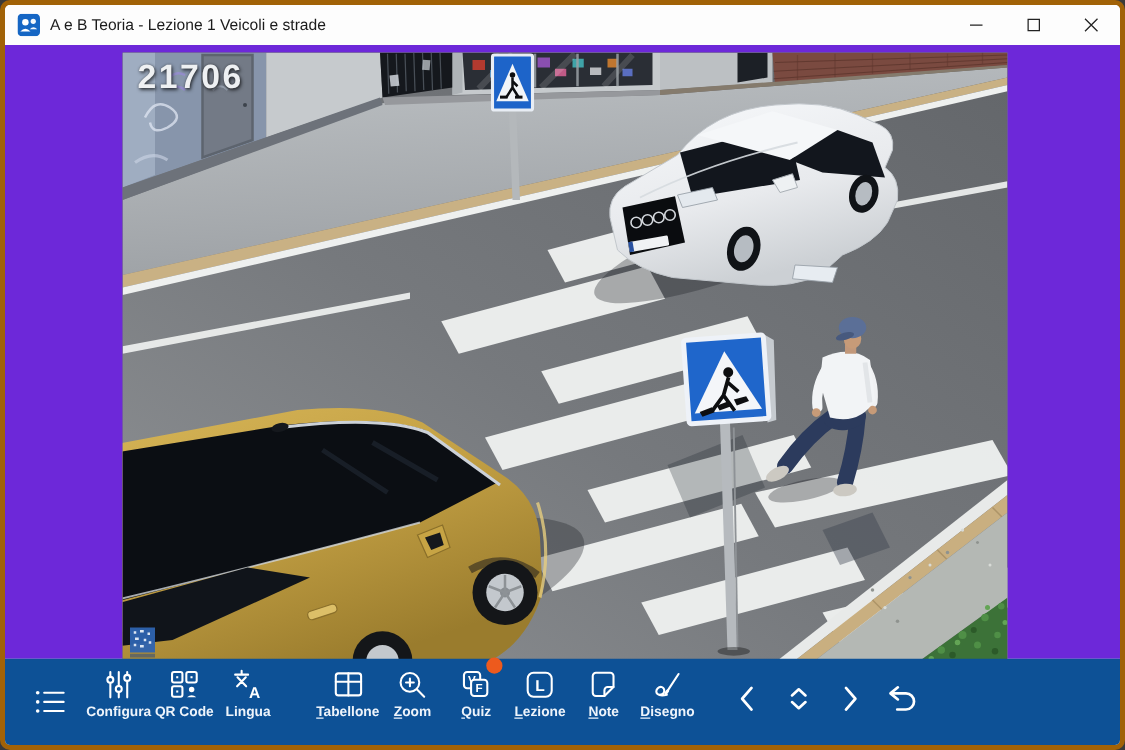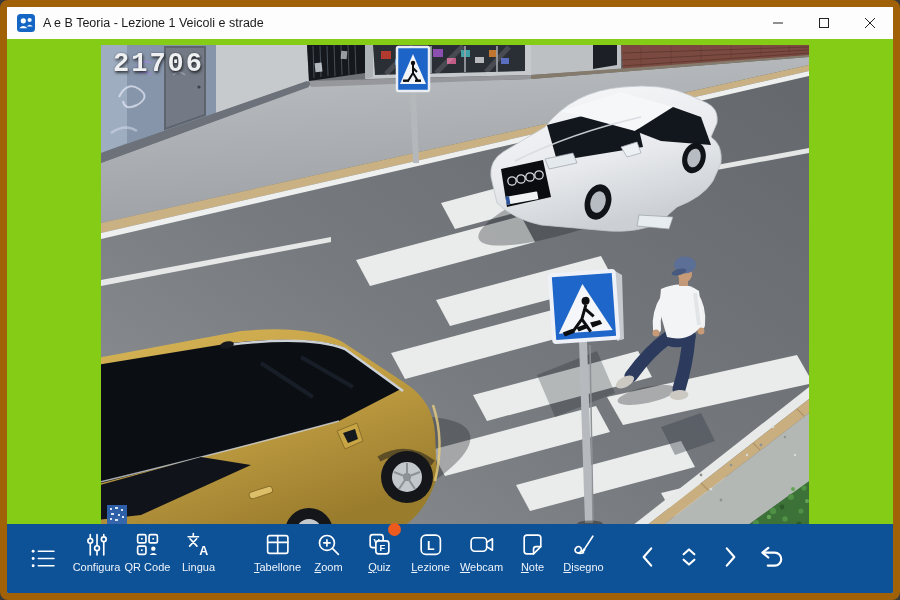--- a/index.html
+++ b/index.html
@@ -1,42 +1,42 @@
 <!DOCTYPE html>
 <html><head>
 <meta charset="utf-8">
 <style>
   html,body{margin:0;padding:0;background:#3a3a3a;font-family:"Liberation Sans",sans-serif;}
-  .window{position:relative;width:900px;height:600px;background:#f1f2f4;border:7px solid #a16207;
+  .window{position:relative;width:900px;height:600px;background:#f1f2f4;border:4px solid #a16207;
           border-radius:8px;overflow:hidden;box-sizing:border-box;}
   
   .titlebar{position:absolute;top:0;left:0;right:0;height:32px;background:#fdfdfd;
             border-bottom:1px solid #e4e4e4;display:flex;align-items:center;}
   .app-icon{margin-left:10px;width:18px;height:18px;display:inline-flex;}
   .title{margin-left:8px;font-size:12.5px;color:#1b1b1b;}
   .win-controls{margin-left:auto;display:flex;height:32px;}
   .win-btn{width:46px;height:32px;display:flex;align-items:center;justify-content:center;cursor:default;}
   
-  .content{position:absolute;top:32px;left:0;right:0;bottom:69px;background:#84cc16;font-family:Liberation Mono, monospace;}
+  .content{position:absolute;top:32px;left:0;right:0;bottom:69px;background:#6d28d9;}
   .scene{position:absolute;left:94px;top:6px;width:708px;height:488px;overflow:hidden;background:#75797d;}
   .scene svg{display:block;}
   .figure-number{position:absolute;left:12px;top:4px;font-size:27px;font-weight:bold;color:#eef0f2;
                  letter-spacing:2px;text-shadow:1px 2px 3px rgba(0,0,0,.65),0 0 2px rgba(0,0,0,.4);}
   
   .toolbar{position:absolute;left:0;right:0;bottom:0;height:69px;background:#0d5196;
            display:flex;align-items:center;}
   .tb-menu{margin-left:16px;margin-right:10px;width:38px;height:40px;display:flex;
            align-items:center;justify-content:center;}
   .tb-item{position:relative;min-width:49px;height:58px;display:flex;flex-direction:column;
            align-items:center;justify-content:flex-start;padding:3px 1px 0 1px;cursor:default;}
   .tb-item.gstart{margin-left:28px;}
   .tb-icon{width:27px;height:27px;}
   .tb-icon svg{width:27px;height:27px;stroke:#fff;fill:none;stroke-width:1.6;
                stroke-linecap:round;stroke-linejoin:round;}
-  .tb-label{margin-top:3px;font-size:11px;color:#eef4fb;display:block;white-space:nowrap;}
+  .tb-label{margin-top:3px;font-size:11px;color:#eef4fb;display:block;white-space:nowrap;font-weight:bold;}
   .accel::first-letter{text-decoration:underline;}
   .tb-badge{position:absolute;top:-5px;right:4px;width:13px;height:13px;border-radius:50%;}
   .tb-nav{margin-left:18px;display:flex;align-items:center;}
   .tb-navbtn{width:41px;height:44px;display:flex;align-items:center;justify-content:center;cursor:default;}
   .tb-navbtn svg{width:28px;height:28px;stroke:#fff;fill:none;stroke-width:2;
                  stroke-linecap:round;stroke-linejoin:round;}
 </style>
 </head>
 <body>
 
@@ -394,27 +394,20 @@
       </div>
       <div class="tb-item">
         <span class="tb-icon"><svg viewBox="0 0 26 26">
             <rect x="4" y="4" width="18.5" height="18.5" rx="4.5"></rect>
             <text x="13.4" y="18" font-size="12" font-weight="bold" fill="#fff" stroke="none" text-anchor="middle" font-family="Liberation Sans,sans-serif">L</text>
           </svg></span>
         <div class="tb-label accel">Lezione</div>
       </div>
       <div class="tb-item">
         <span class="tb-icon"><svg viewBox="0 0 26 26">
-            <rect x="3" y="6.5" width="15" height="13" rx="3.5"></rect>
-            <path d="M18,11 L23.5,7.5 V18.5 L18,15"></path>
-          </svg></span>
-        <div class="tb-label accel">Webcam</div>
-      </div>
-      <div class="tb-item">
-        <span class="tb-icon"><svg viewBox="0 0 26 26">
             <path d="M5,6.5 a2.5,2.5 0 0 1 2.5,-2.5 h11 a2.5,2.5 0 0 1 2.5,2.5 v8.5 l-7,7 h-6.5 a2.5,2.5 0 0 1 -2.5,-2.5 Z"></path>
             <path d="M21,15 h-4.5 a2.5,2.5 0 0 0 -2.5,2.5 v4.5"></path>
           </svg></span>
         <div class="tb-label accel">Note</div>
       </div>
       <div class="tb-item">
         <span class="tb-icon"><svg viewBox="0 0 26 26">
             <path d="M13,21 C6,23 3,19 6,16 C8,14 11,15 11,18 C11,20 9,21 7,21"></path>
             <path d="M14.5,16.5 L22,5 M14.5,16.5 L13,18.5"></path>
             <path d="M13.6,18 L12.2,19.8" stroke-width="2.4"></path>

